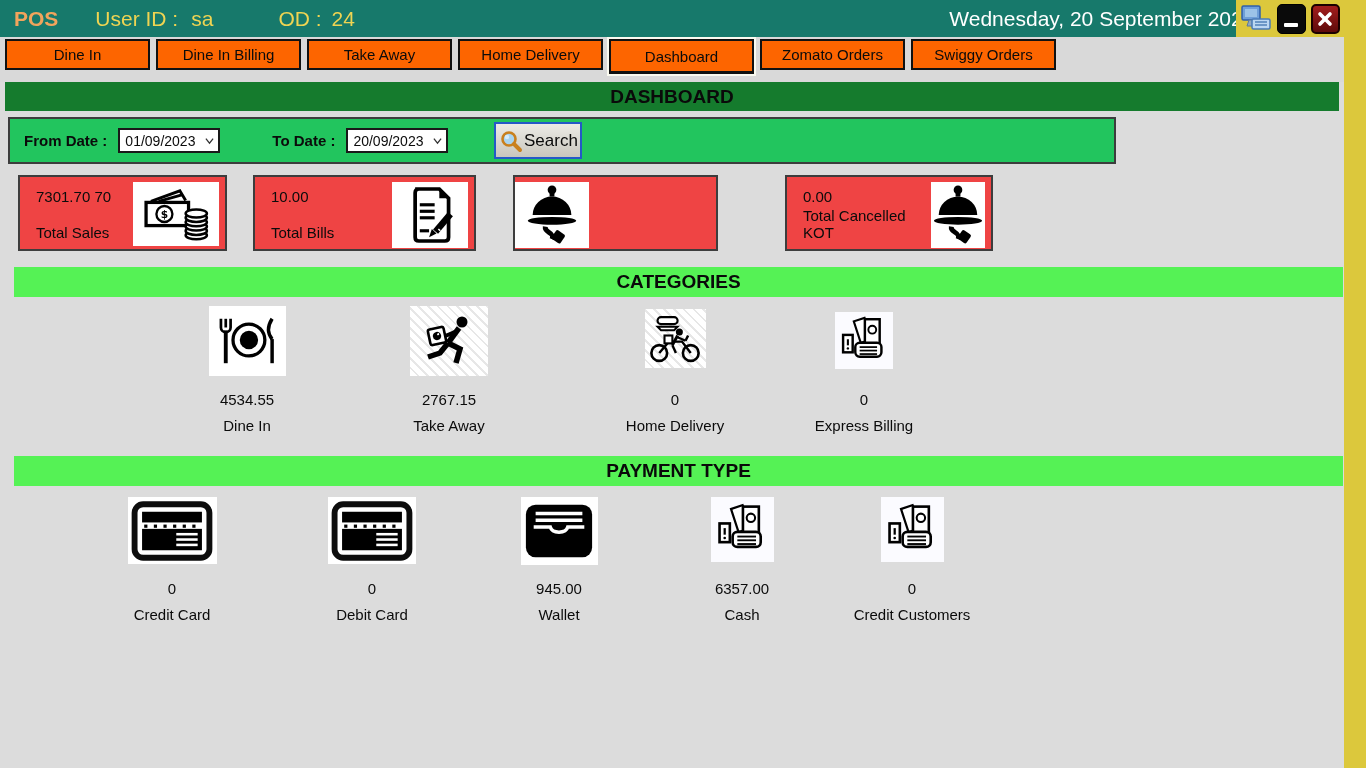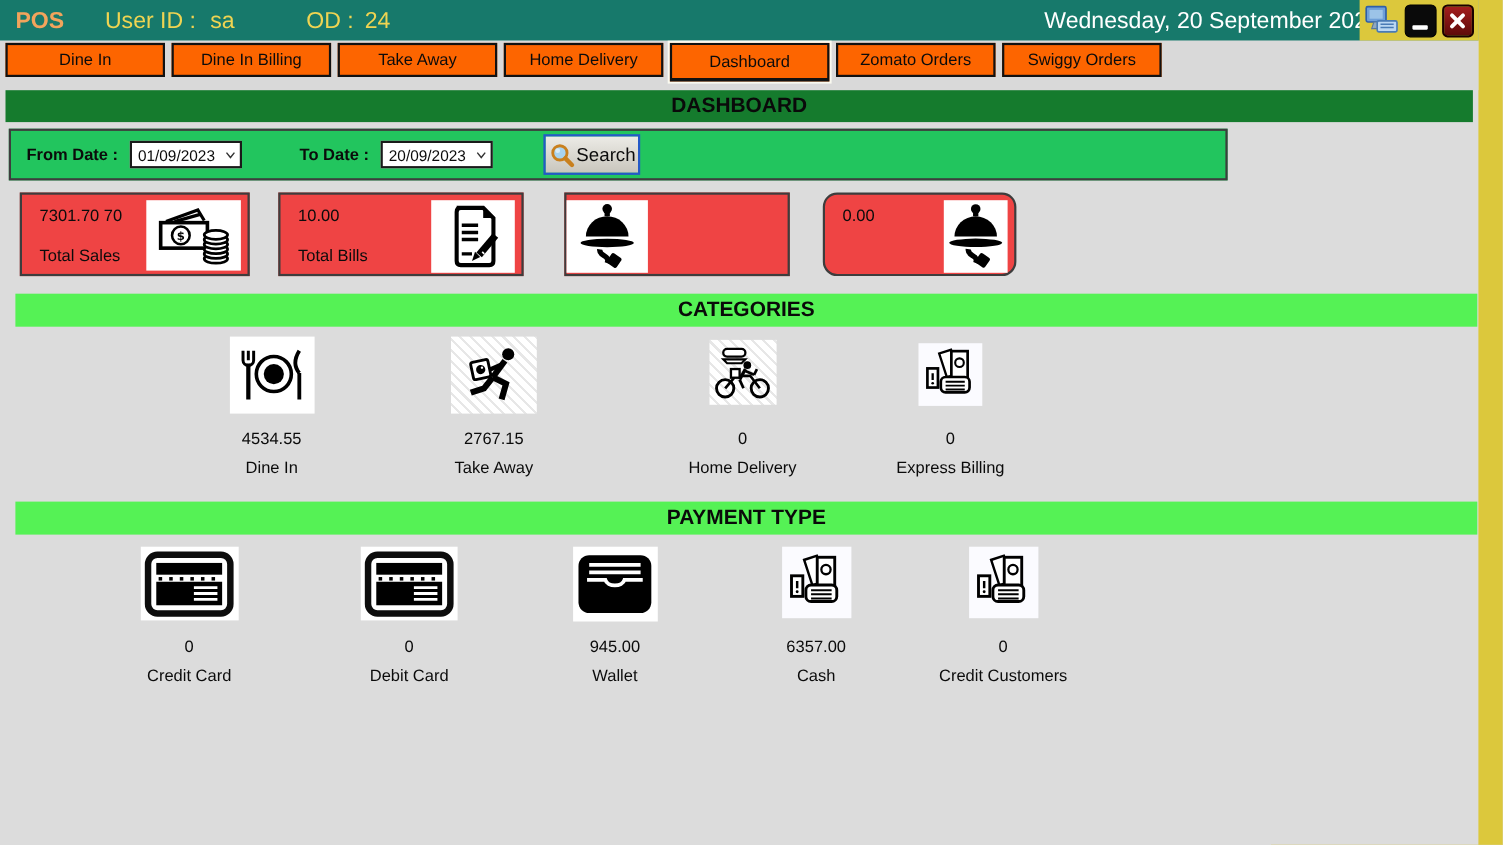--- a/index.html
+++ b/index.html
@@ -53,21 +53,21 @@
   .search-btn { margin-left:46px; width:88px; height:37px; border:2px solid #2559C7;
                 background:linear-gradient(#ECEBE6,#C9C6BD); display:flex; align-items:center;
                 justify-content:center; font-size:17px; cursor:pointer; gap:1px; }
 
   
   .card { position:absolute; top:175px; height:76px; border:2px solid #3d3d3d; background:#ef4444;
           display:flex; justify-content:space-between; }
   .card-1 { left:18px;  width:209px; }
   .card-2 { left:253px; width:223px; }
   .card-3 { left:513px; width:205px; }
-  .card-4 { left:748px; width:176px;border-radius:13px; }
+  .card-4 { left:785px; width:208px; }
   .card-txt { display:flex; flex-direction:column; justify-content:space-between; padding:11px 0 8px 16px; }
   .card-value { font-size:15px; }
   .card-label { font-size:15px; }
   .card-iconbox { background:#fff; margin:5px 6px 5px 0; display:flex; align-items:center; justify-content:center; }
   .cib-1 { width:86px; height:64px; }
   .cib-2 { width:76px; height:66px; }
   .cib-3 { width:74px; height:66px; }
   .cib-4 { width:58px; height:66px; }
 
   
@@ -214,20 +214,21 @@
         <ellipse cx="28" cy="38" rx="25" ry="4" fill="#000"></ellipse>
         <path d="M21 44 C20 51 31 49 28 57" fill="none" stroke="#000" stroke-width="5"></path>
         <rect x="29" y="49" width="11" height="11" rx="2" fill="#000" transform="rotate(35 34.5 54.5)"></rect>
       </svg>
     </div>
   </div>
 
   <div class="card card-4">
     <div class="card-txt">
       <span class="card-value">0.00</span>
+      <span class="card-label">Total Cancelled KOT</span>
     </div>
     <div class="card-iconbox cib-4">
       <svg viewBox="0 0 56 64" width="54" height="62">
         <circle cx="28" cy="6" r="4.5" fill="#000"></circle>
         <rect x="25.5" y="8" width="5" height="5" fill="#000"></rect>
         <path d="M8 32 a20 19 0 0 1 40 0 z" fill="#000"></path>
         <ellipse cx="28" cy="38" rx="25" ry="4" fill="#000"></ellipse>
         <path d="M21 44 C20 51 31 49 28 57" fill="none" stroke="#000" stroke-width="5"></path>
         <rect x="29" y="49" width="11" height="11" rx="2" fill="#000" transform="rotate(35 34.5 54.5)"></rect>
       </svg>

